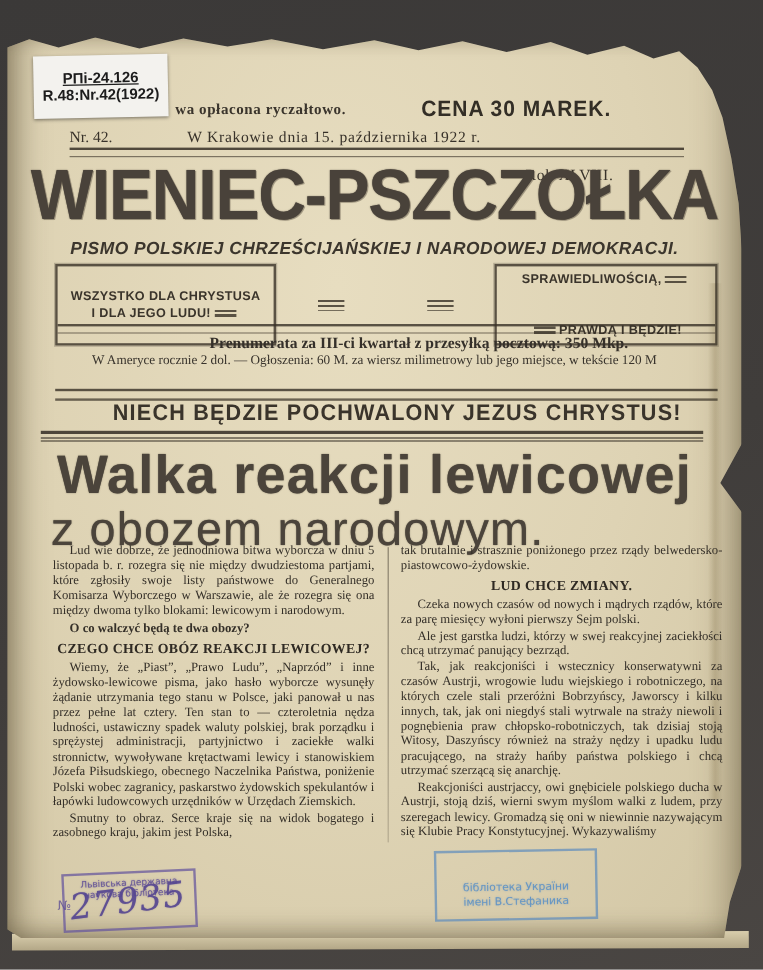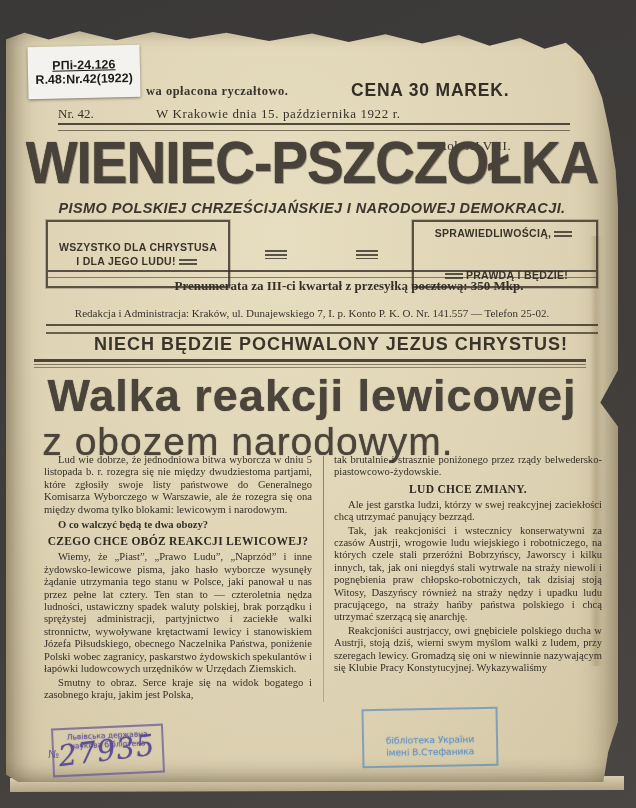--- a/index.html
+++ b/index.html
@@ -152,41 +152,42 @@
         <span class="eq"></span>
       </div>
     <div class="mbox mbox-right">
       <span class="ml"><span>SPRAWIEDLIWOŚCIĄ,</span><span class="eq sm"></span></span>
       <span class="ml"><span class="eq sm"></span><span>PRAWDĄ I BĘDZIE!</span></span>
     </div>
   </div>
   <div class="rule-b"></div>
 
   <div class="sub1">Prenumerata za III-ci kwartał z przesyłką pocztową: 350 Mkp.</div>
-  <div class="sub3">Redakcja i Administracja: Kraków, ul. Dunajewskiego 7, I. p. Konto P. K. O. Nr. 141.557 — Telefon 25-02.</div>
+  <div class="sub2">W Ameryce rocznie 2 dol. — Ogłoszenia: 60 M. za wiersz milimetrowy lub jego miejsce, w tekście 120 M</div>
   <div class="rule-c"></div>
 
   <div class="greeting">NIECH BĘDZIE POCHWALONY JEZUS CHRYSTUS!</div>
   <div class="band"></div>
 
   <div class="head1">Walka reakcji lewicowej</div>
   <div class="head2">z obozem narodowym.</div>
 
   <div class="cols">
     <div class="col">
       <p class="p">Lud wie dobrze, że jednodniowa bitwa wyborcza w dniu 5 listopada b. r. rozegra się nie między dwudziestoma partjami, które zgłosiły swoje listy państwowe do Generalnego Komisarza Wyborczego w Warszawie, ale że rozegra się ona między dwoma tylko blokami: lewicowym i narodowym.</p>
       <p class="p q">O co walczyć będą te dwa obozy?</p>
       <div class="colhead">CZEGO CHCE OBÓZ REAKCJI LEWICOWEJ?</div>
       <p class="p">Wiemy, że „Piast”, „Prawo Ludu”, „Naprzód” i inne żydowsko-lewicowe pisma, jako hasło wyborcze wysunęły żądanie utrzymania tego stanu w Polsce, jaki panował u nas przez pełne lat cztery. Ten stan to — czteroletnia nędza ludności, ustawiczny spadek waluty polskiej, brak porządku i sprężystej administracji, partyjnictwo i zaciekłe walki stronnictw, wywoływane krętactwami lewicy i stanowiskiem Józefa Piłsudskiego, obecnego Naczelnika Państwa, poniżenie Polski wobec zagranicy, paskarstwo żydowskich spekulantów i łapówki ludowcowych urzędników w Urzędach Ziemskich.</p>
       <p class="p">Smutny to obraz. Serce kraje się na widok bogatego i zasobnego kraju, jakim jest Polska,</p>
     </div>
     <div class="col-divider"></div>
     <div class="col">
       <p class="p noindent">tak brutalnie i strasznie poniżonego przez rządy belwedersko-piastowcowo-żydowskie.</p>
       <div class="colhead">LUD CHCE ZMIANY.</div>
+      <p class="p">Czeka nowych czasów od nowych i mądrych rządów, które za parę miesięcy wyłoni pierwszy Sejm polski.</p>
       <p class="p">Ale jest garstka ludzi, którzy w swej reakcyjnej zaciekłości chcą utrzymać panujący bezrząd.</p>
       <p class="p">Tak, jak reakcjoniści i wstecznicy konserwatywni za czasów Austrji, wrogowie ludu wiejskiego i robotniczego, na których czele stali przeróżni Bobrzyńscy, Jaworscy i kilku innych, tak, jak oni niegdyś stali wytrwale na straży niewoli i pognębienia praw chłopsko-robotniczych, tak dzisiaj stoją Witosy, Daszyńscy również na straży nędzy i upadku ludu pracującego, na straży hańby państwa polskiego i chcą utrzymać szerzącą się anarchję.</p>
       <p class="p">Reakcjoniści austrjaccy, owi gnębiciele polskiego ducha w Austrji, stoją dziś, wierni swym myślom walki z ludem, przy szeregach lewicy. Gromadzą się oni w niewinnie nazywającym się Klubie Pracy Konstytucyjnej. Wykazywaliśmy</p>
     </div>
   </div>
 
   <div class="stamp-purple">
     <div>Львівська державна</div>
     <div>наукова бібліотека</div>
   </div>

